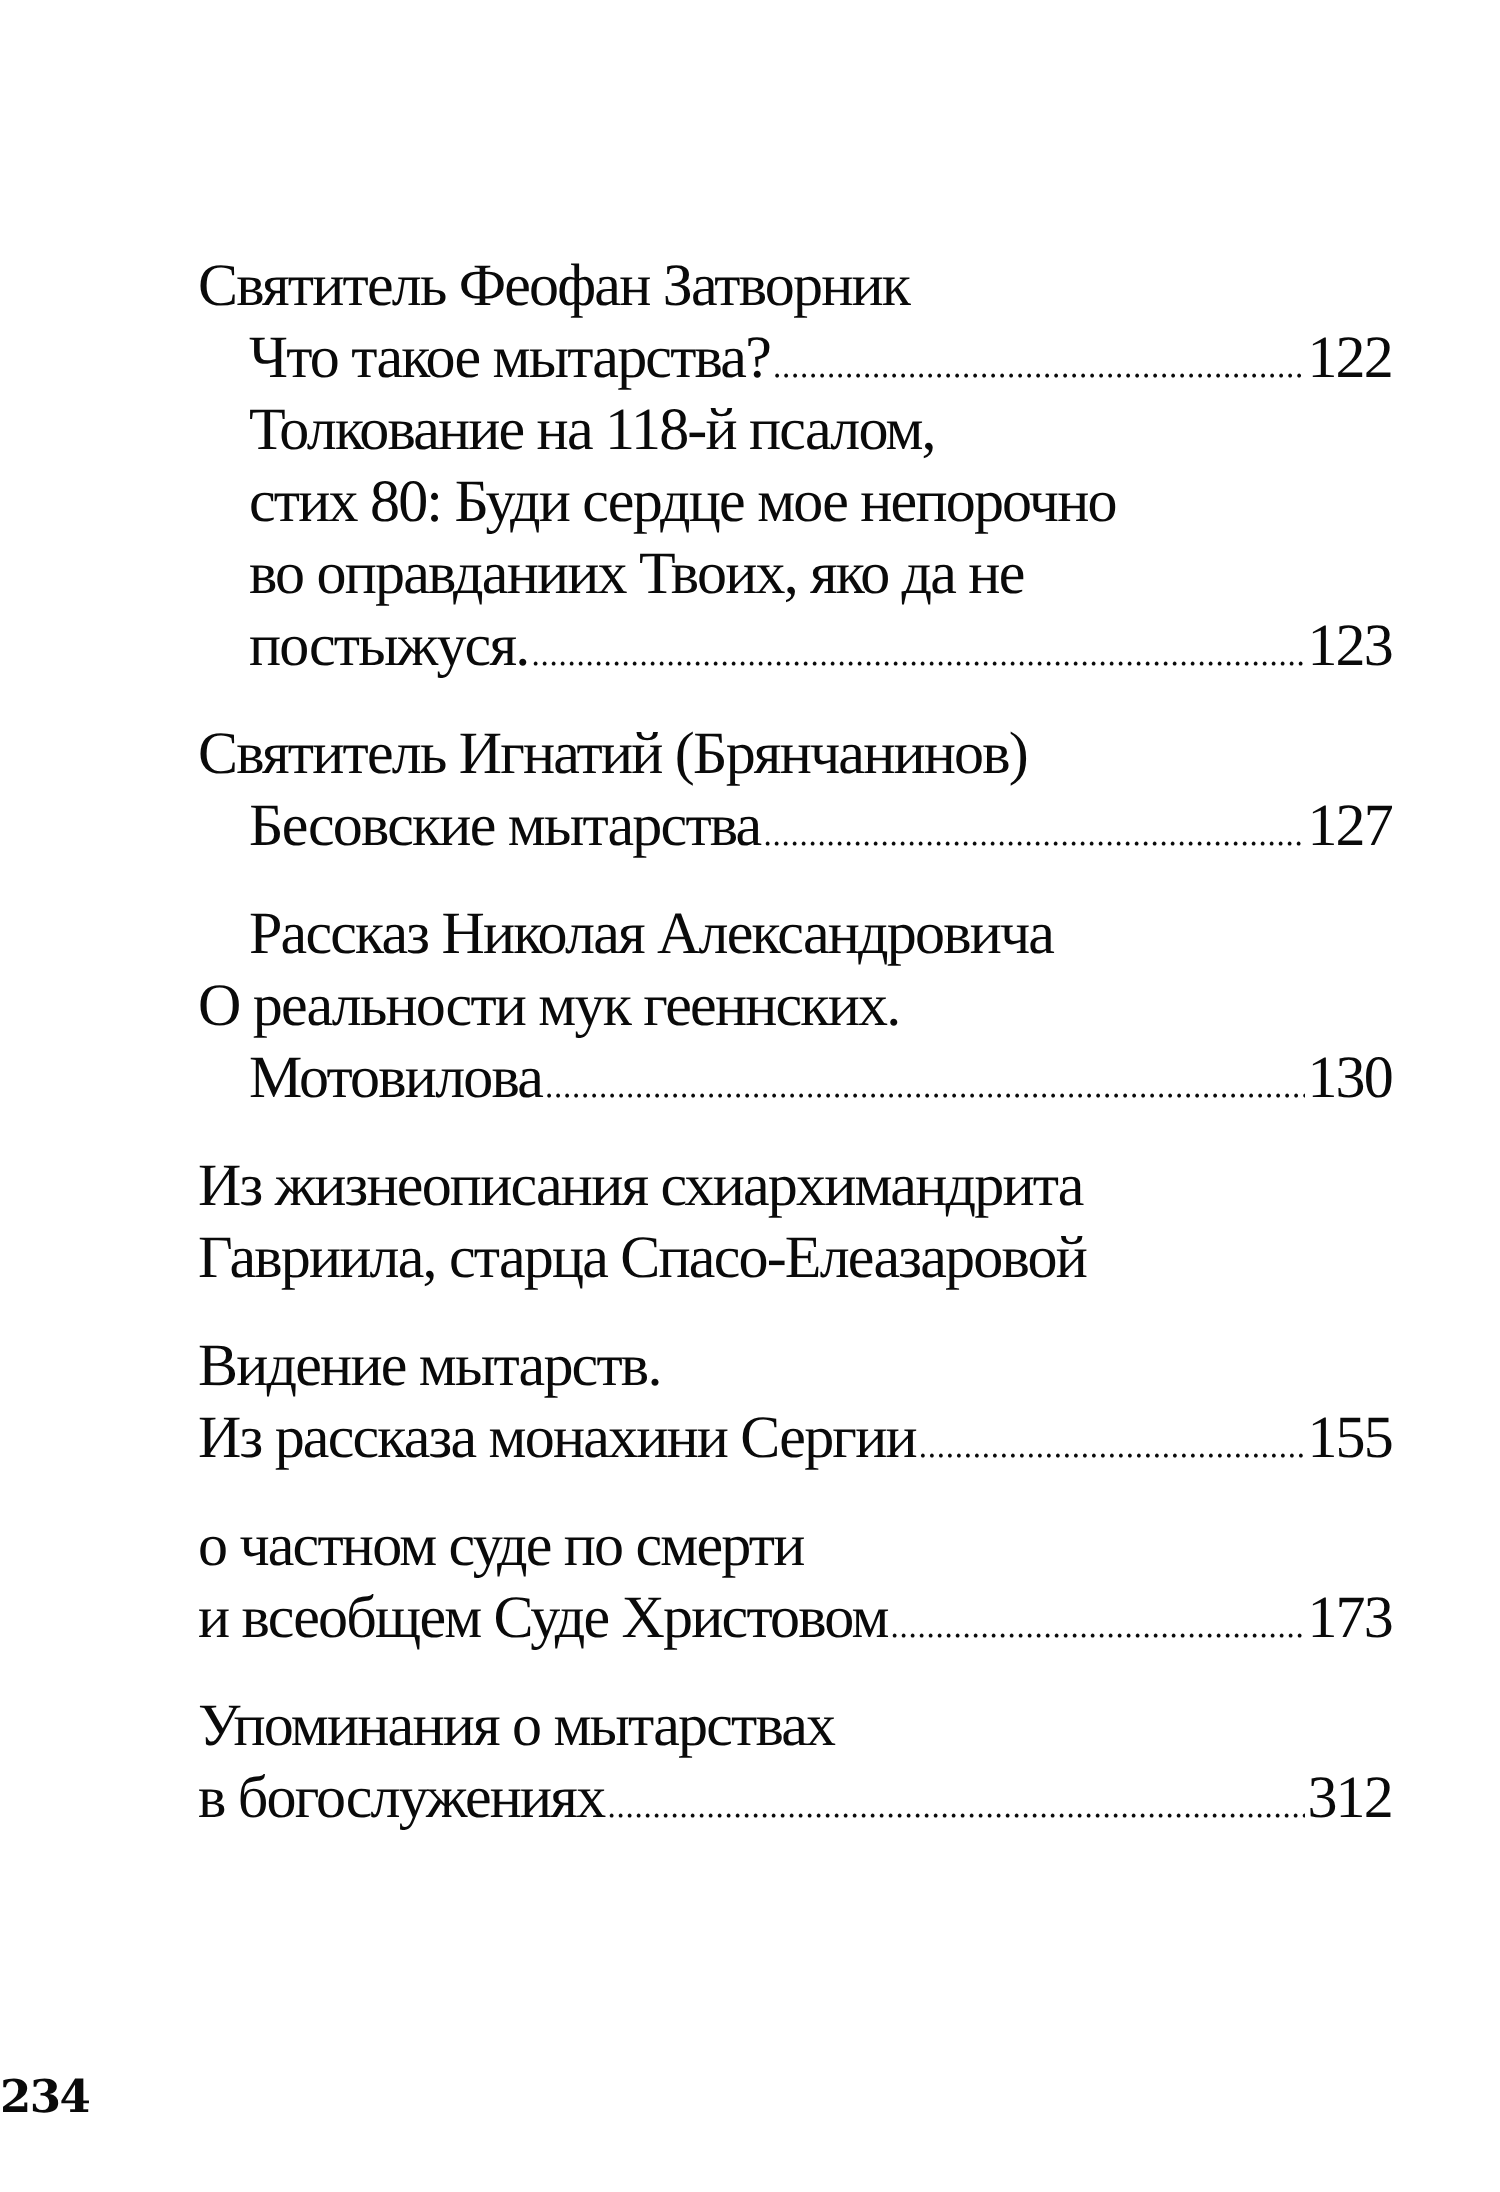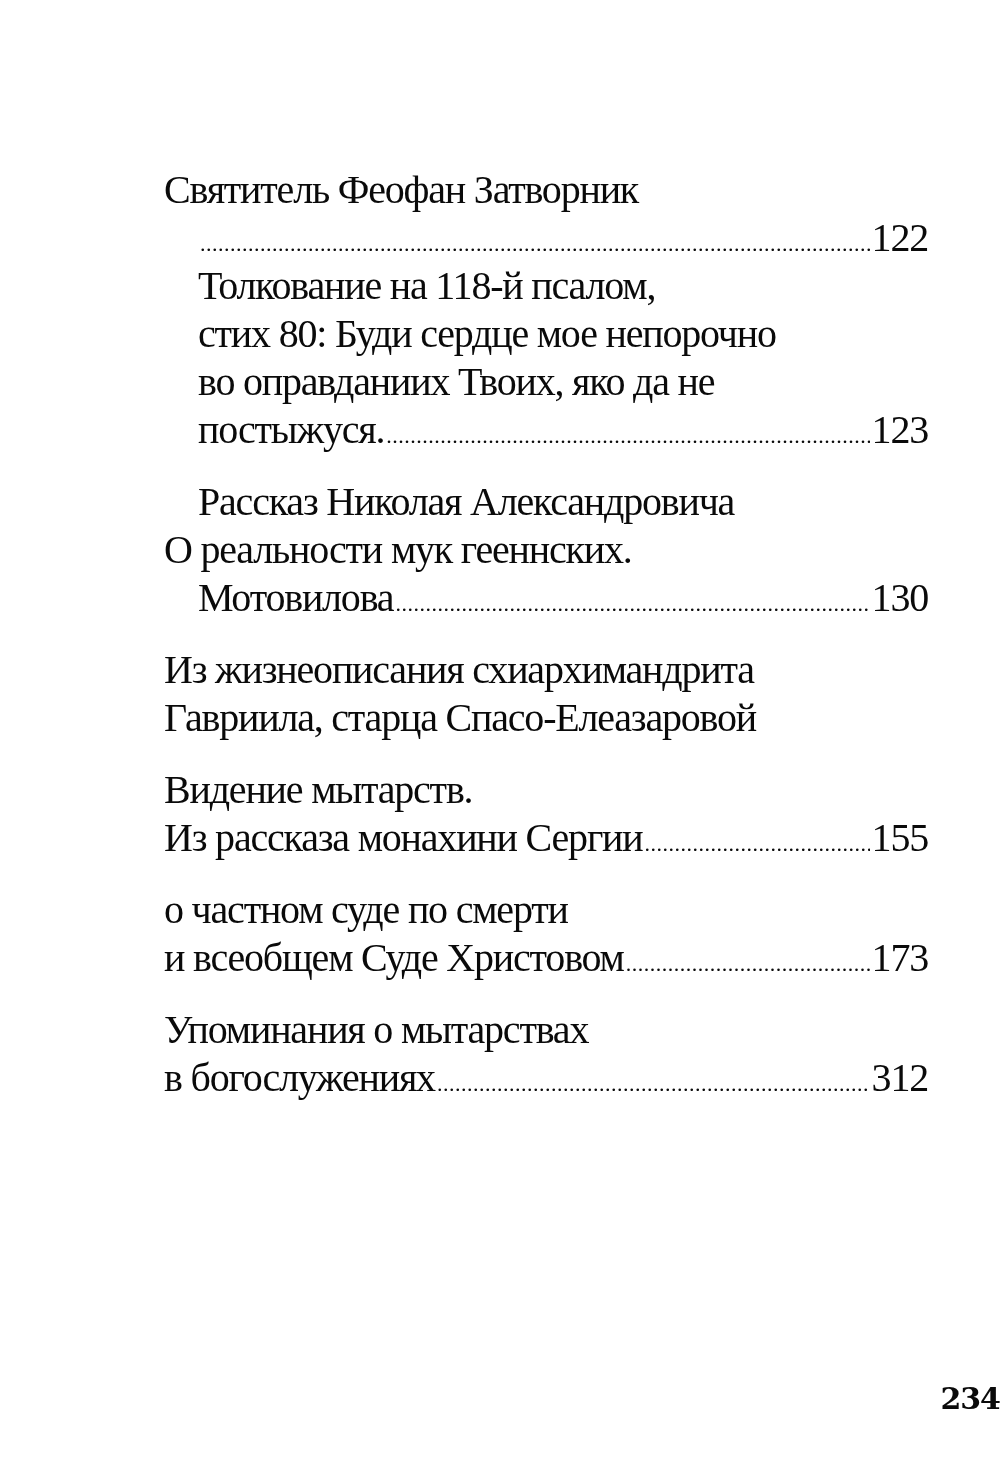--- a/index.html
+++ b/index.html
@@ -1,59 +1,70 @@
 <!DOCTYPE html>
 <html><head>
   <meta charset="utf-8">
   <style>
     html, body { margin: 0; padding: 0; background: #ffffff; }
     body { width: 1000px; height: 1461px; position: relative; overflow: hidden;
       font-family: "Liberation Serif", "DejaVu Serif", serif; color: #0a0a0a; }
     .toc { position: absolute; left: 132px; top: 166px; width: 796px; }
     .entry { margin-bottom: 24px; }
     .line { display: flex; align-items: baseline; height: 48px; line-height: 48px;
-      font-size: 40px; transform-origin: left; letter-spacing: -1.2px; white-space: nowrap; margin-left: 32px; }
+      font-size: 40px; transform-origin: left; letter-spacing: -1.2px; white-space: nowrap; }
     .line.indent { padding-left: 34px; }
     .line .txt { flex: 0 0 auto; }
     .line .dots { flex: 1 1 auto; overflow: hidden; white-space: nowrap; font-size: 22px; letter-spacing: 0.5px; margin: 0 2px; }
     .line .dots::after { content: "................................................................................................................................................................................"; }
     .line .pg { flex: 0 0 auto; text-align: right; }
     .it { }
-    .page-num { position: absolute; left: 0; right: 0; top: 1381px; text-align: right;
+    .page-num { position: absolute; left: 0; right: 0; top: 1381px; text-align: left;
       font-size: 30px; font-weight: bold; font-family: "DejaVu Serif", serif; letter-spacing: -1px; }
   </style>
 </head>
 <body>
 
 <div class="toc">
 
   <div class="entry">
     <div class="line">
       <span class="txt">Святитель Феофан Затворник</span>
     </div>
     <div class="line indent">
+      <span class="txt">Что такое мытарства?</span>
       <span class="dots"></span>
       <span class="pg">122</span>
     </div>
     <div class="line indent">
       <span class="txt">Толкование на 118-й псалом,</span>
     </div>
     <div class="line indent">
       <span class="txt"><span>стих 80: </span><span class="it">Буди сердце мое непорочно</span></span>
     </div>
     <div class="line indent">
       <span class="txt it">во оправданиих Твоих, яко да не</span>
     </div>
     <div class="line indent">
       <span class="txt it">постыжуся.</span>
       <span class="dots"></span>
       <span class="pg">123</span>
     </div>
   </div>
 
+  <div class="entry">
+    <div class="line">
+      <span class="txt">Святитель Игнатий (Брянчанинов)</span>
+    </div>
+    <div class="line indent">
+      <span class="txt">Бесовские мытарства</span>
+      <span class="dots"></span>
+      <span class="pg">127</span>
+    </div>
+  </div>
 
   <div class="entry">
     <div class="line indent">
       <span class="txt">Рассказ Николая Александровича</span>
     </div>
     <div class="line">
       <span class="txt">О реальности мук гееннских.</span>
     </div>
     <div class="line indent">
       <span class="txt">Мотовилова</span>

